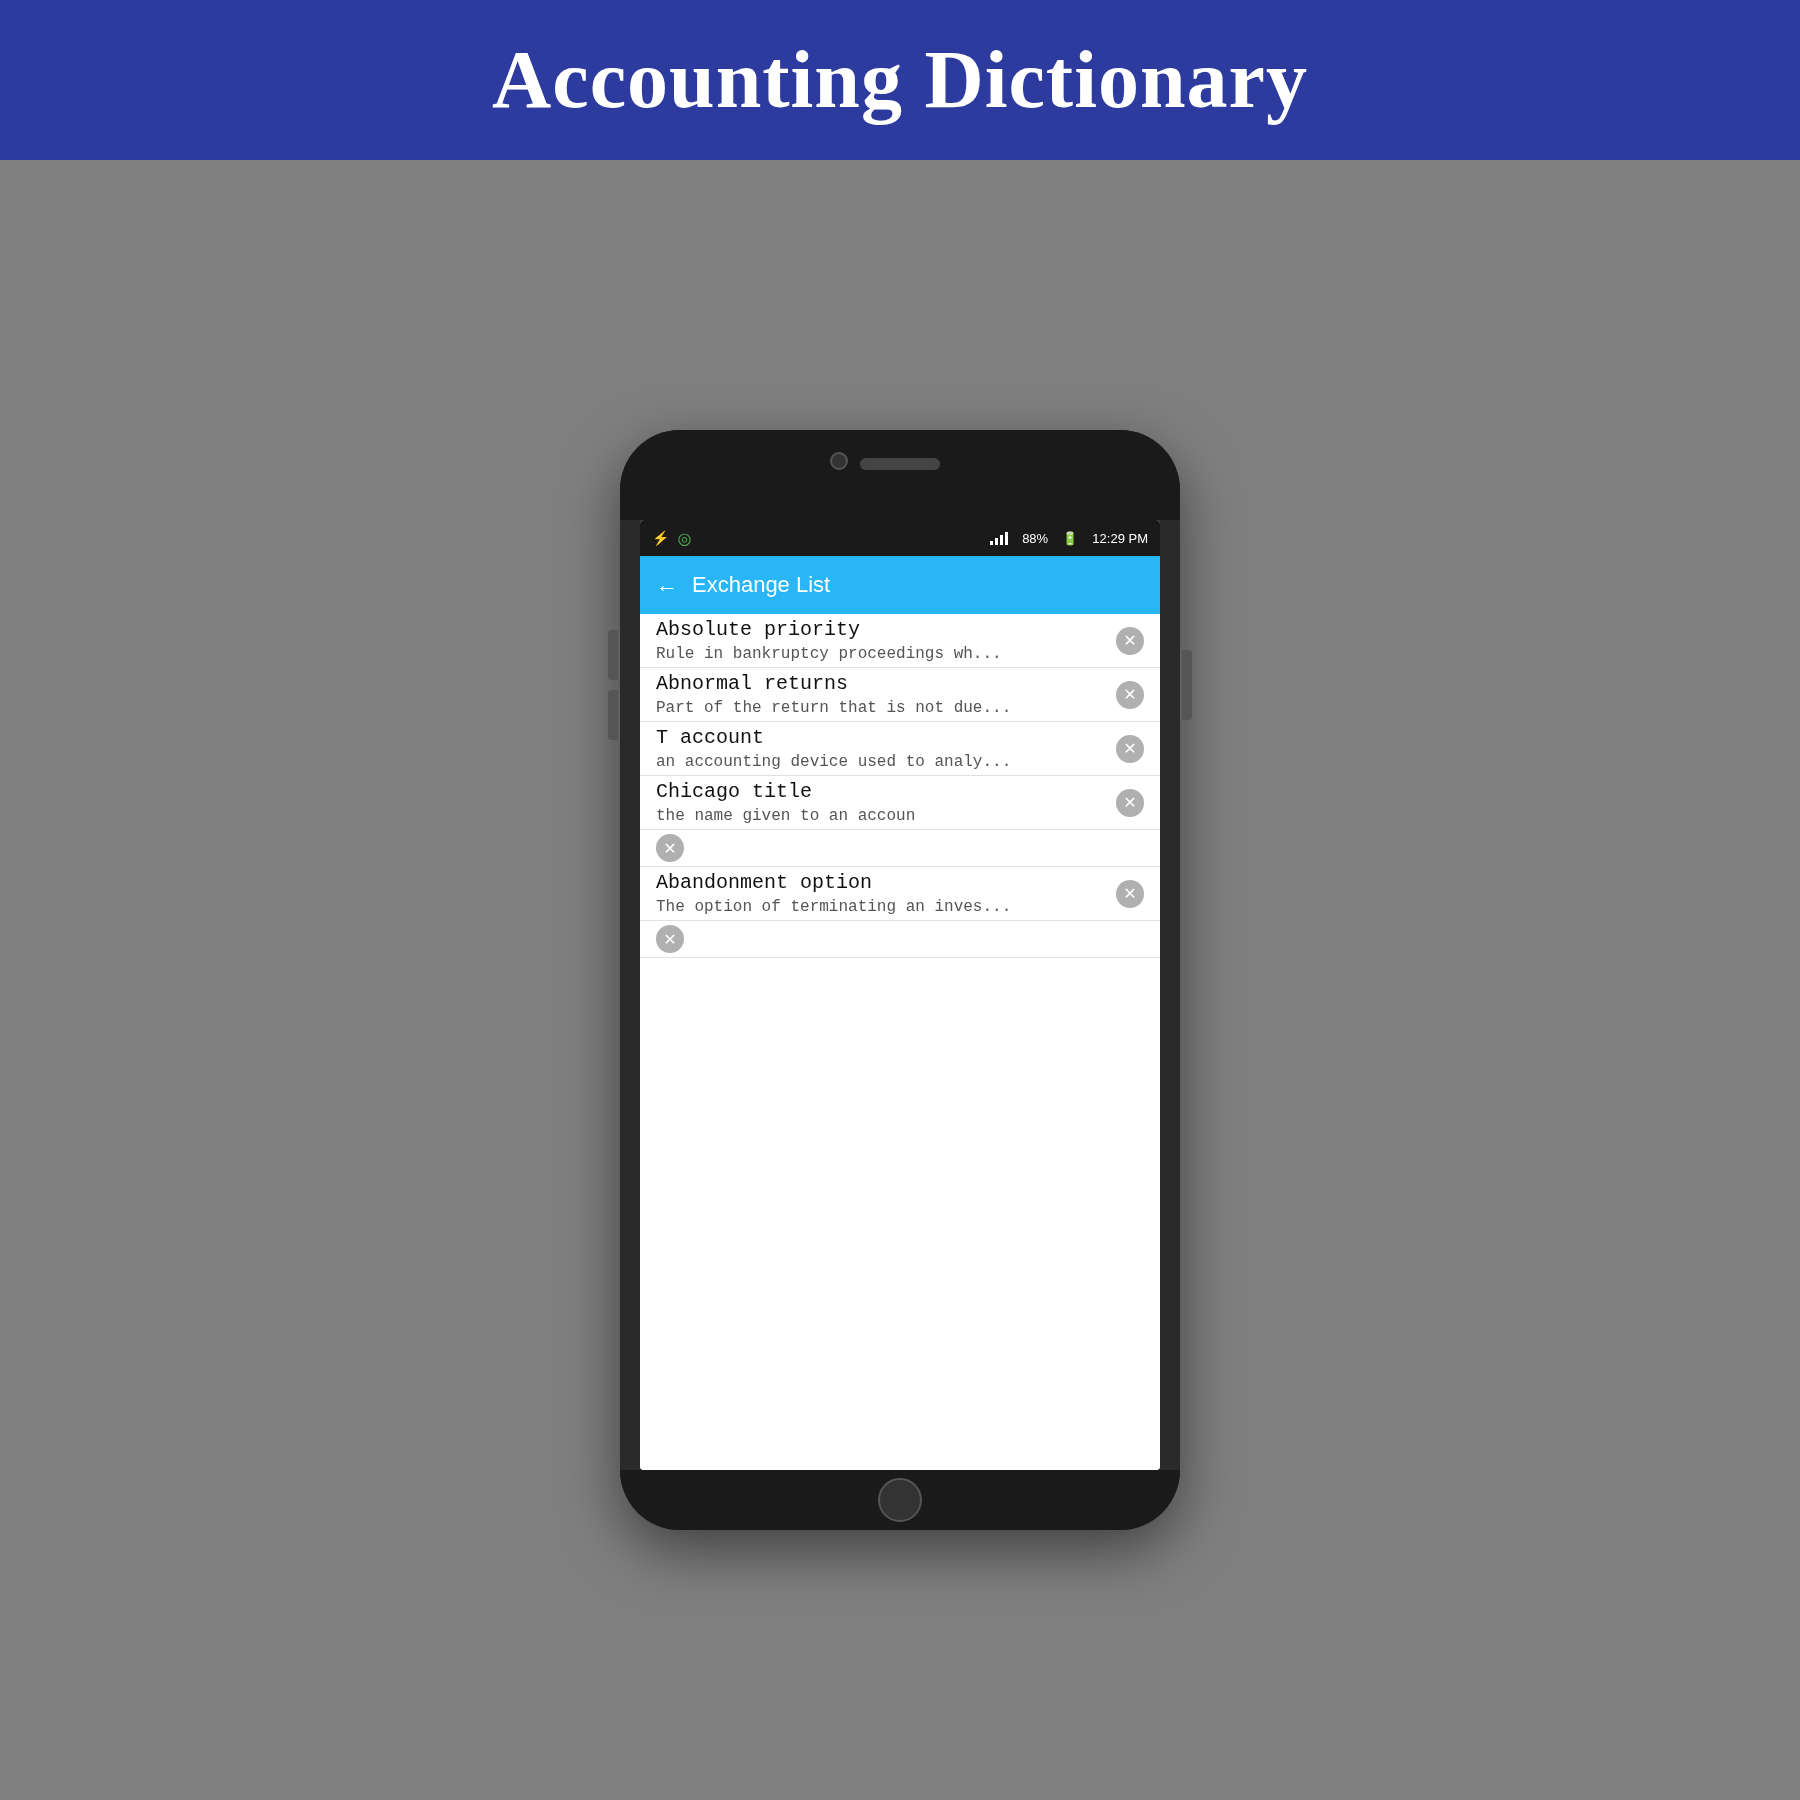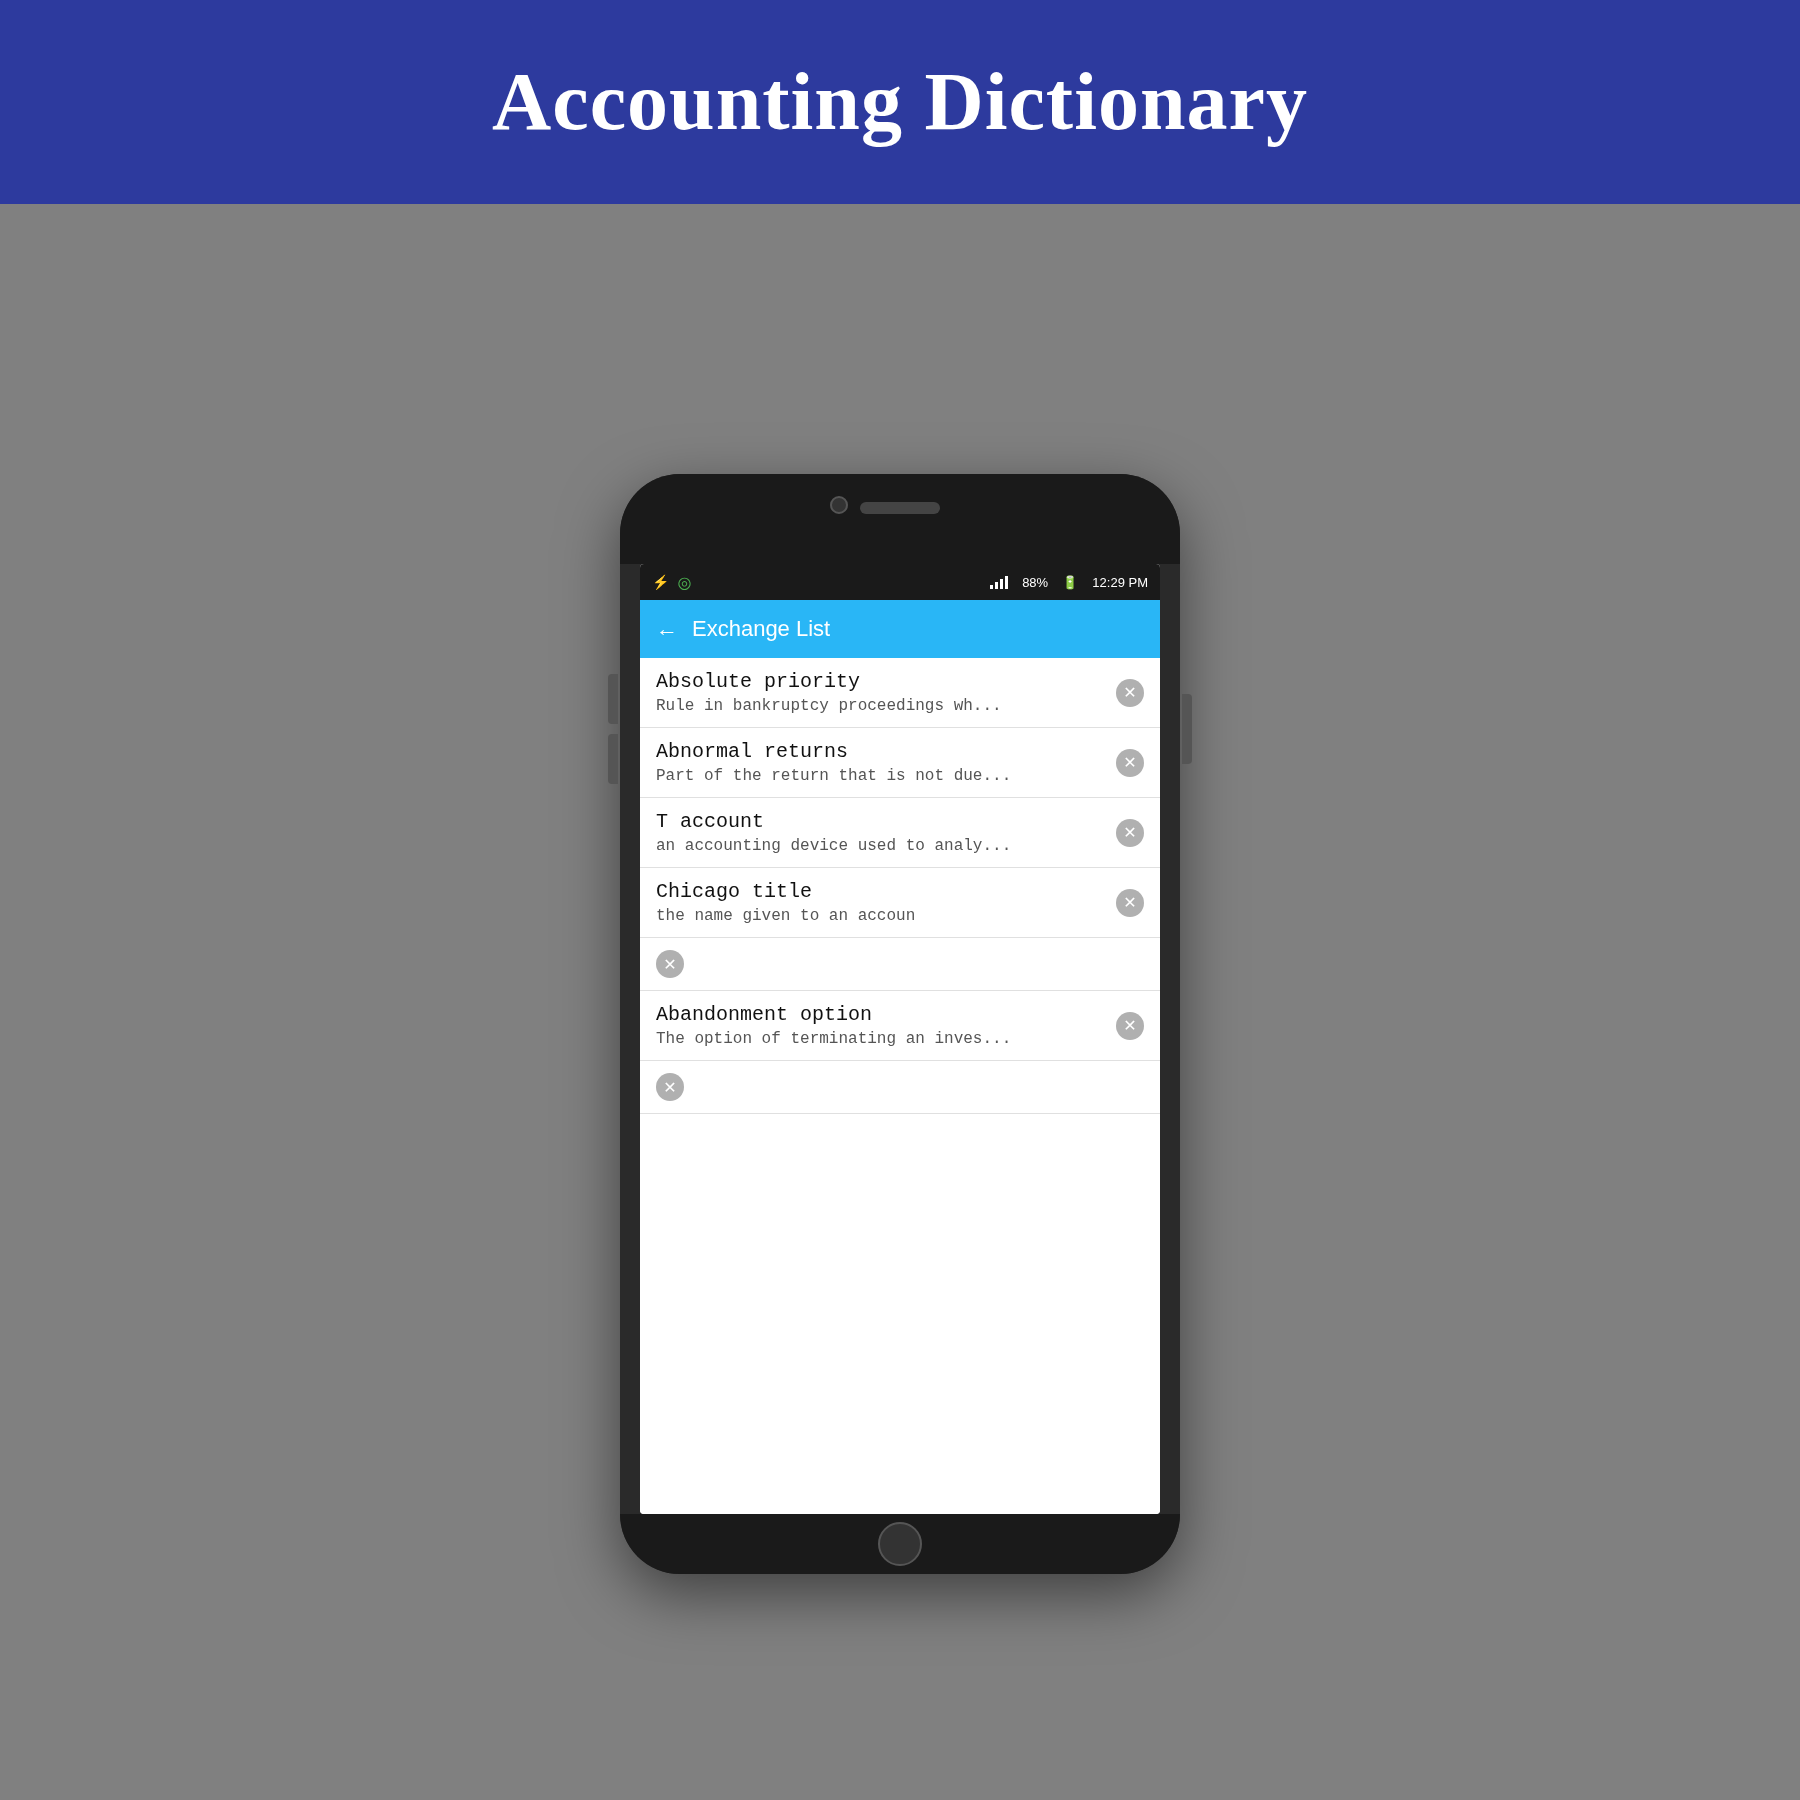--- a/index.html
+++ b/index.html
@@ -8,21 +8,21 @@
       width: 1800px;
       height: 1800px;
       background-color: #808080;
       font-family: Arial, sans-serif;
       overflow: hidden;
     }
 
     
     #top-banner {
       width: 100%;
-      height: 204px;
+      height: 160px;
       background-color: #2d3a9e;
       display: flex;
       align-items: center;
       justify-content: center;
     }
 
     #app-title {
       color: #ffffff;
       font-size: 82px;
       font-weight: bold;
@@ -199,21 +199,21 @@
     }
 
     
     #list-area {
       flex: 1;
       background-color: #ffffff;
       overflow-y: auto;
     }
 
     .list-item {
-      padding: 12px 16px;
+      padding: 4px 16px;
       border-bottom: 1px solid #e0e0e0;
       display: flex;
       align-items: center;
       justify-content: space-between;
       background-color: #ffffff;
       cursor: pointer;
     }
 
     .item-text {
       flex: 1;

